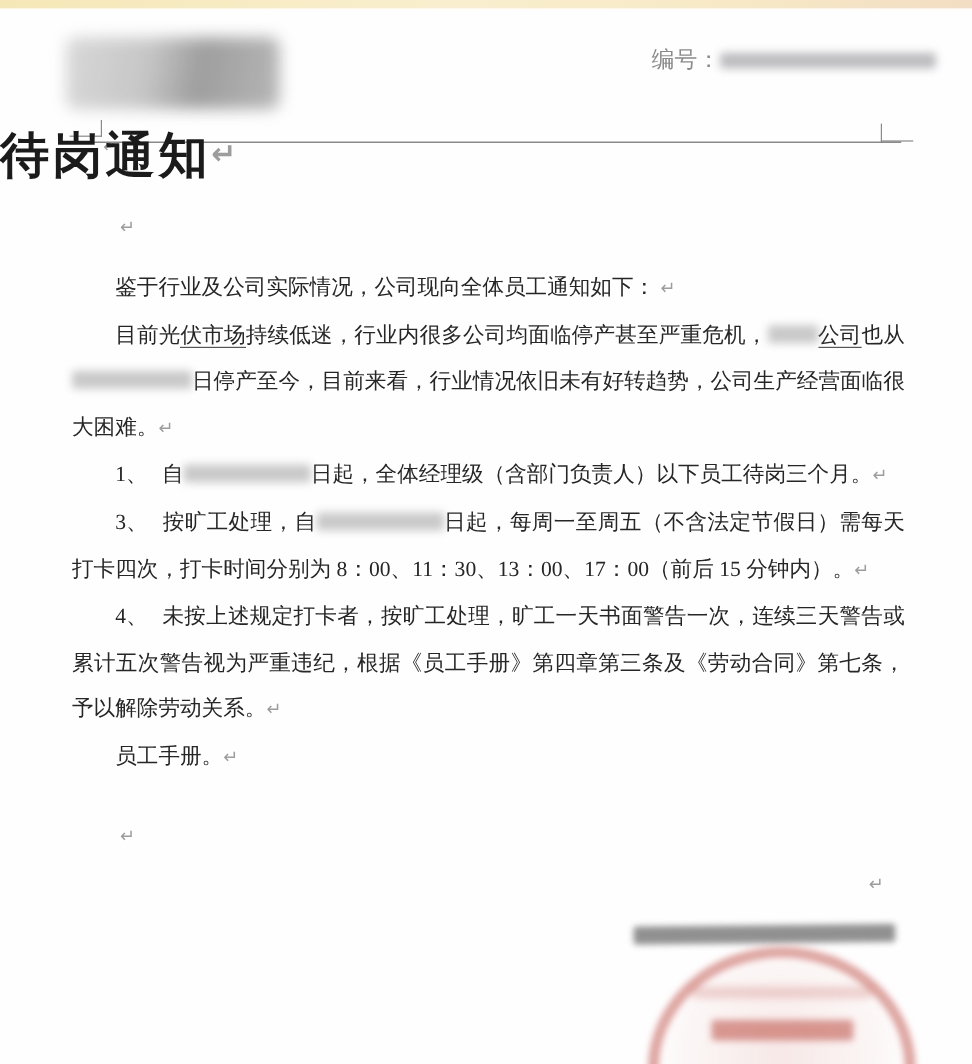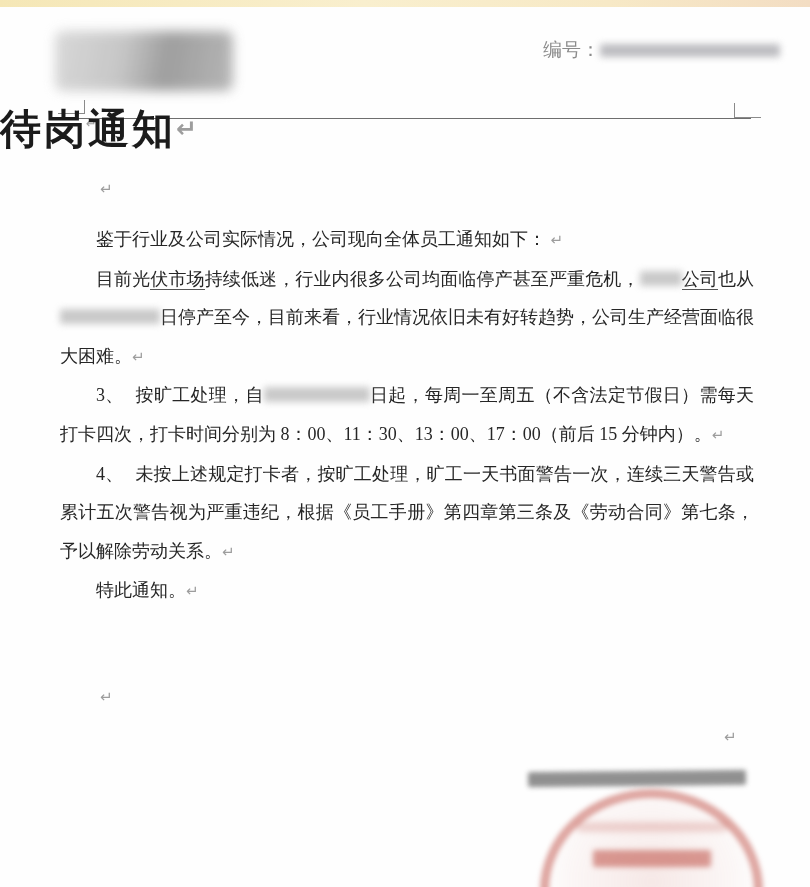--- a/index.html
+++ b/index.html
@@ -111,27 +111,28 @@
   <h1 class="title"><span>待岗通知</span><span class="pilcrow">↵</span></h1>
 
   <span class="pilcrow pm-a">↵</span>
 
   <div class="body">
 
     <p><span>鉴于行业及公司实际情况，公司现向全体员工通知如下：</span> <span class="pilcrow">↵</span></p>
 
     <p><span>目前光</span><span class="u">伏市场</span><span>持续低迷，行业内很多公司均面临停产甚至严重危机，</span><span class="redact w-company"></span><span class="u">公司</span><span>也从</span><span class="redact w-date"></span><span>日停产至今，目前来看，行业情况依旧未有好转趋势，公司生产经营面临很大困难。</span><span class="pilcrow">↵</span></p>
 
+    <p><span class="num">1、</span><span>自</span><span class="redact w-date2"></span><span>日起，全体经理级（含部门负责人）以下员工待岗三个月。</span><span class="pilcrow">↵</span></p>
 
 
     <p><span class="num">3、</span><span>按旷工处理，自</span><span class="redact w-date2"></span><span>日起，每周一至周五（不含法定节假日）需每天打卡四次，打卡时间分别为 8：00、11：30、13：00、17：00（前后 15 分钟内）。</span><span class="pilcrow">↵</span></p>
 
     <p><span class="num">4、</span><span>未按上述规定打卡者，按旷工处理，旷工一天书面警告一次，连续三天警告或累计五次警告视为严重违纪，根据《员工手册》第四章第三条及《劳动合同》第七条，予以解除劳动关系。</span><span class="pilcrow">↵</span></p>
 
-    <p><span>特此通知。</span><span class="pilcrow">↵</span></p>
+    <p><span>员工手册。</span><span class="pilcrow">↵</span></p>
 
   </div>
 
   <span class="pilcrow pm-b">↵</span>
   <span class="pilcrow pm-c">↵</span>
 
   <div class="sig-redact"></div>
 
   <div class="stamp">
     <div class="stamp-bar-faint"></div>

